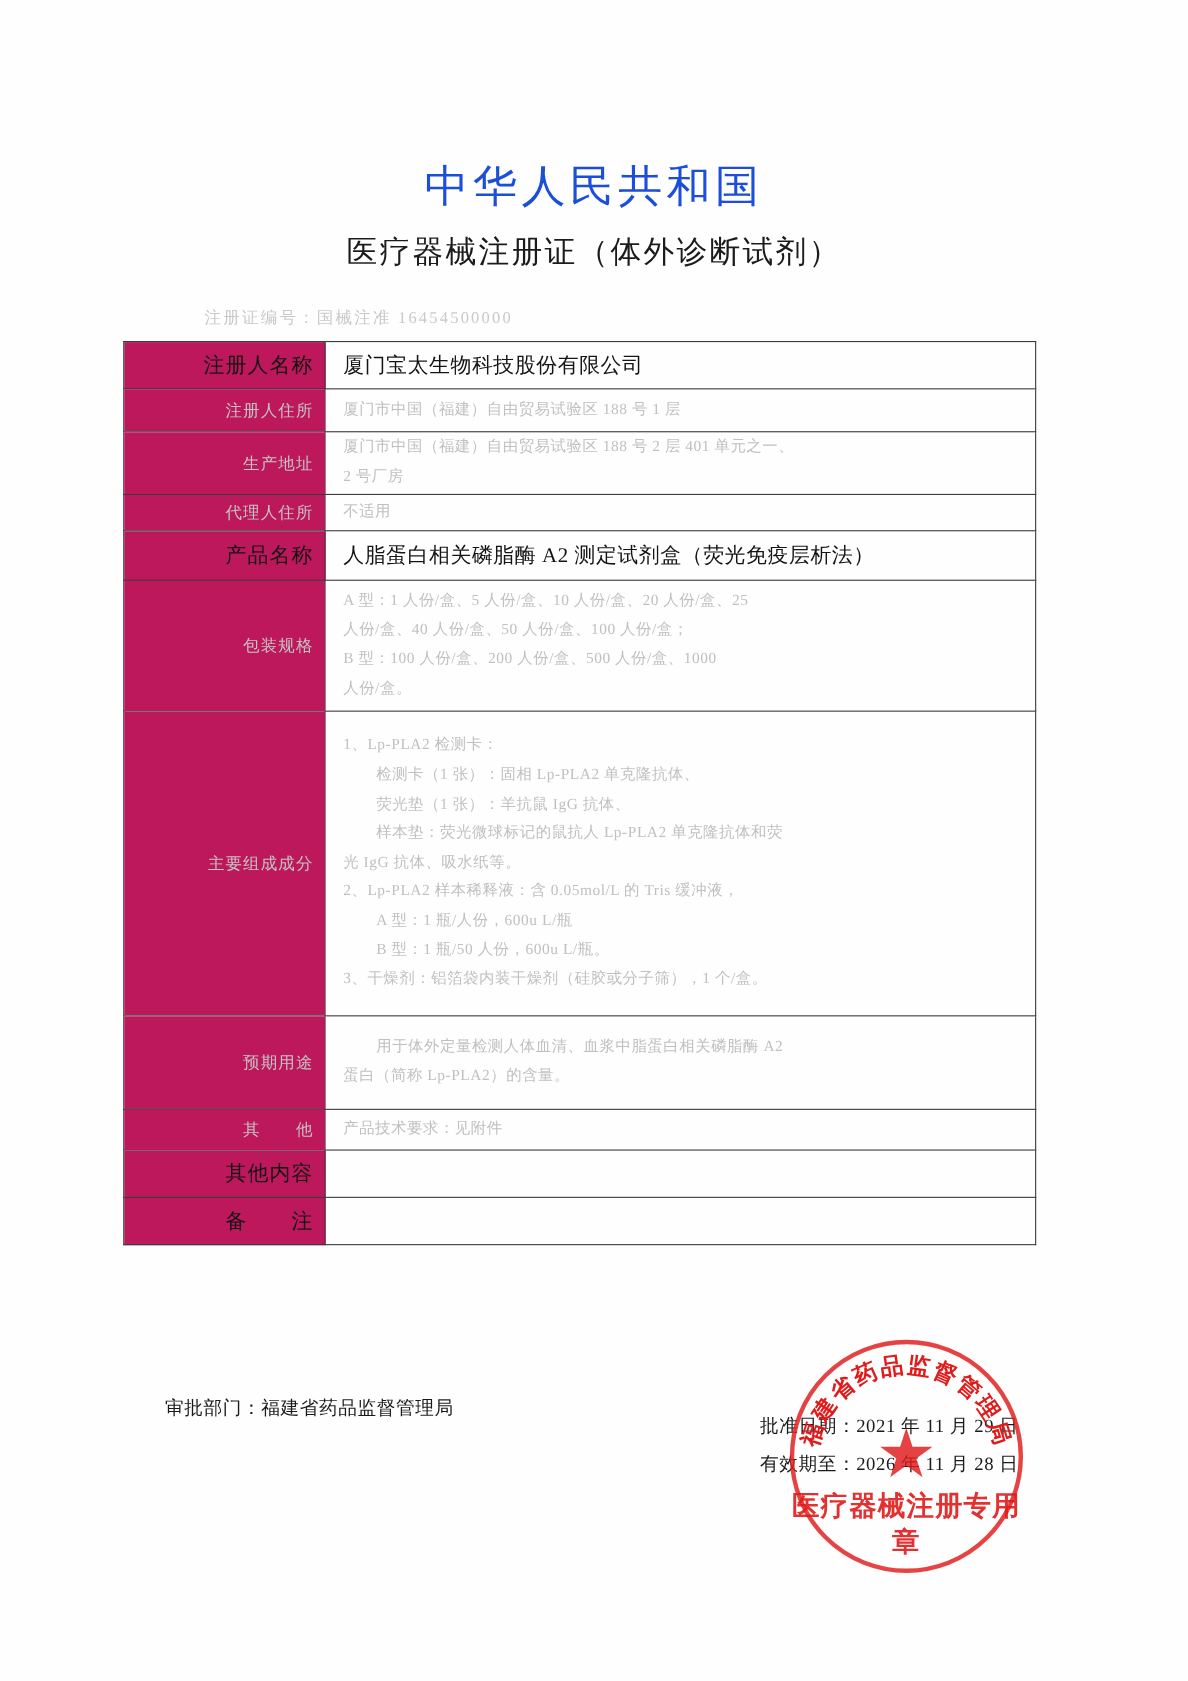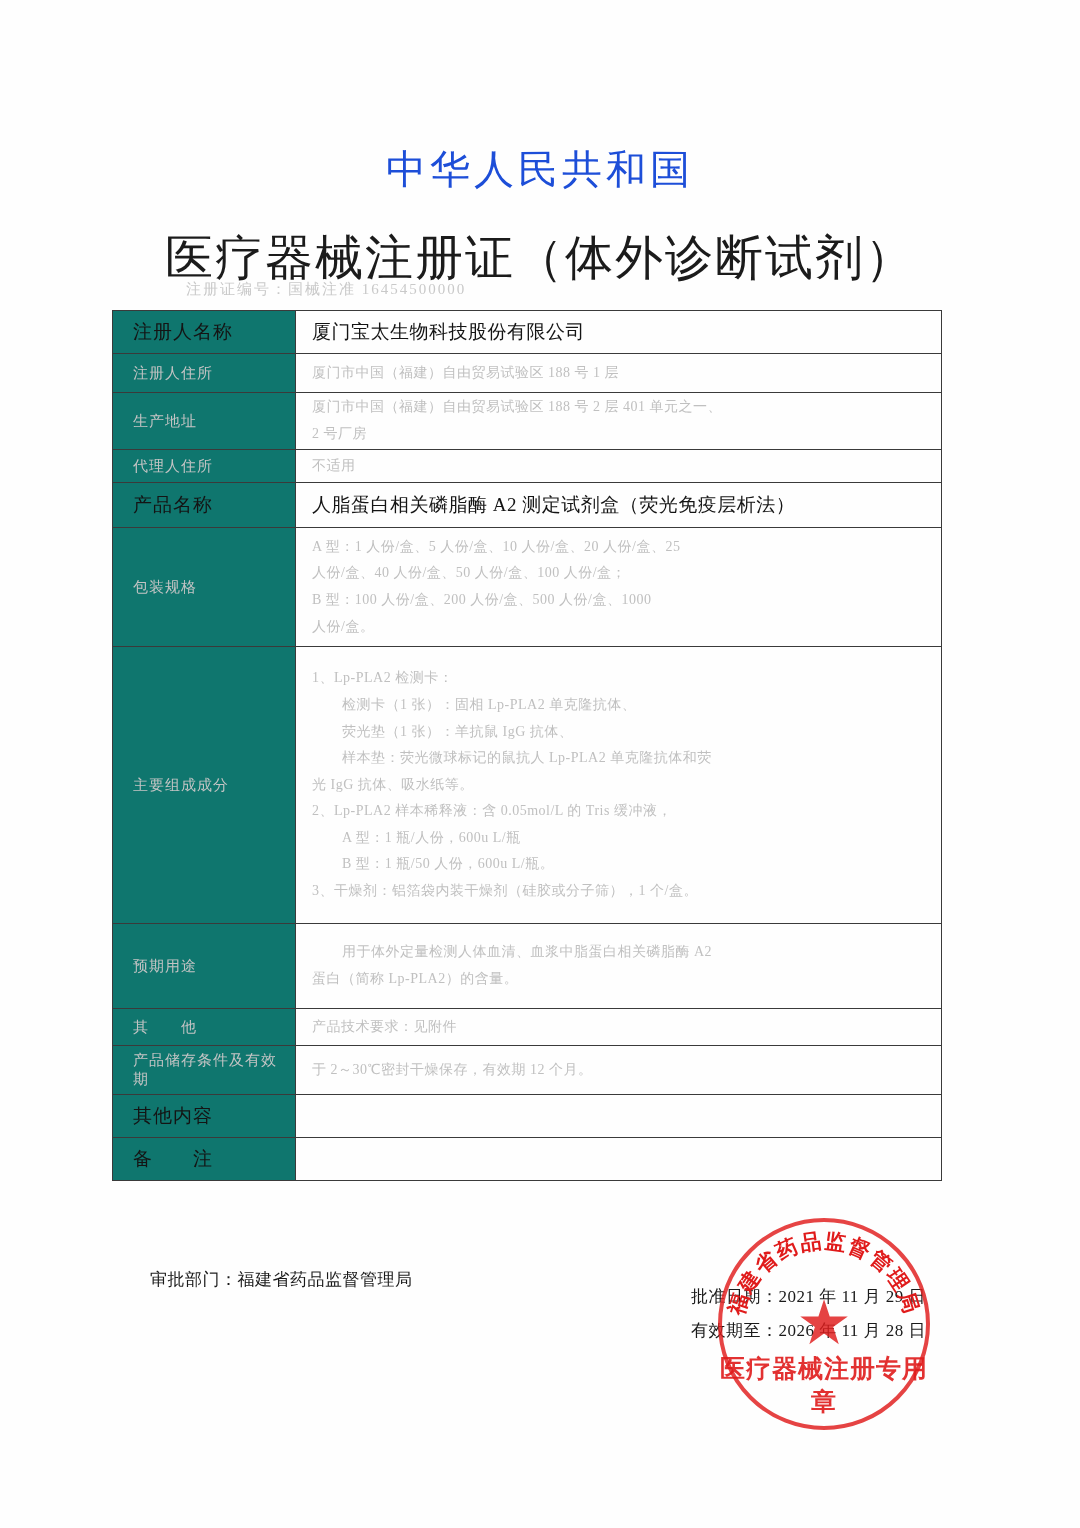--- a/index.html
+++ b/index.html
@@ -30,25 +30,25 @@
     width: 1080px;
     text-align: center;
   }
   .title-line1 {
     font-size: 40px;
     letter-spacing: 4px;
     font-weight: 500;
     color: #1d4ed8;
   }
   .title-line2 {
-    font-size: 48px;
+    font-size: 28px;
     letter-spacing: 2px;
     font-weight: 500;
     color: #1b1b1b;
-    margin-top: 29px;
+    margin-top: 13px;
   }
 
   
   .cert-no-line {
     position: absolute;
     top: 280px;
     left: 186px;
     width: 560px;
     font-size: 15px;
     letter-spacing: 2px;
@@ -66,25 +66,25 @@
     border-collapse: collapse;
     table-layout: fixed;
   }
   .cert-table td {
     border: 1px solid #3a3a3a;
     vertical-align: middle;
     padding: 0 10px;
   }
   .cert-table td.label {
     width: 152px;
-    text-align: left;
+    text-align: right;
     font-size: 19px;
     letter-spacing: 1px;
     color: #141414;
-    background: #0f766e;
+    background: #be185d;
     padding-left: 20px;
   }
   .cert-table td.value {
     font-size: 19px;
     letter-spacing: 0.5px;
     color: #141414;
     padding-left: 16px;
     font-family: Liberation Serif, serif;
   }
 
@@ -242,24 +242,20 @@
       <tr>
         <td class="label faded-label">预期用途</td>
         <td class="value faded" style="height:84px;">
           <span class="fl indent">用于体外定量检测人体血清、血浆中脂蛋白相关磷脂酶 A2</span>
           <span class="fl">蛋白（简称 Lp-PLA2）的含量。</span>
         </td>
       </tr>
       <tr>
         <td class="label faded-label">其　　他</td>
         <td class="value faded" style="height:36px;">产品技术要求：见附件</td>
-      </tr>
-      <tr>
-        <td class="label faded-label">产品储存条件及有效期</td>
-        <td class="value faded" style="height:48px;">于 2～30℃密封干燥保存，有效期 12 个月。</td>
       </tr>
       <tr>
         <td class="label">其他内容</td>
         <td class="value" style="height:42px;"></td>
       </tr>
       <tr>
         <td class="label">备　　注</td>
         <td class="value" style="height:42px;"></td>
       </tr>
     </tbody>

